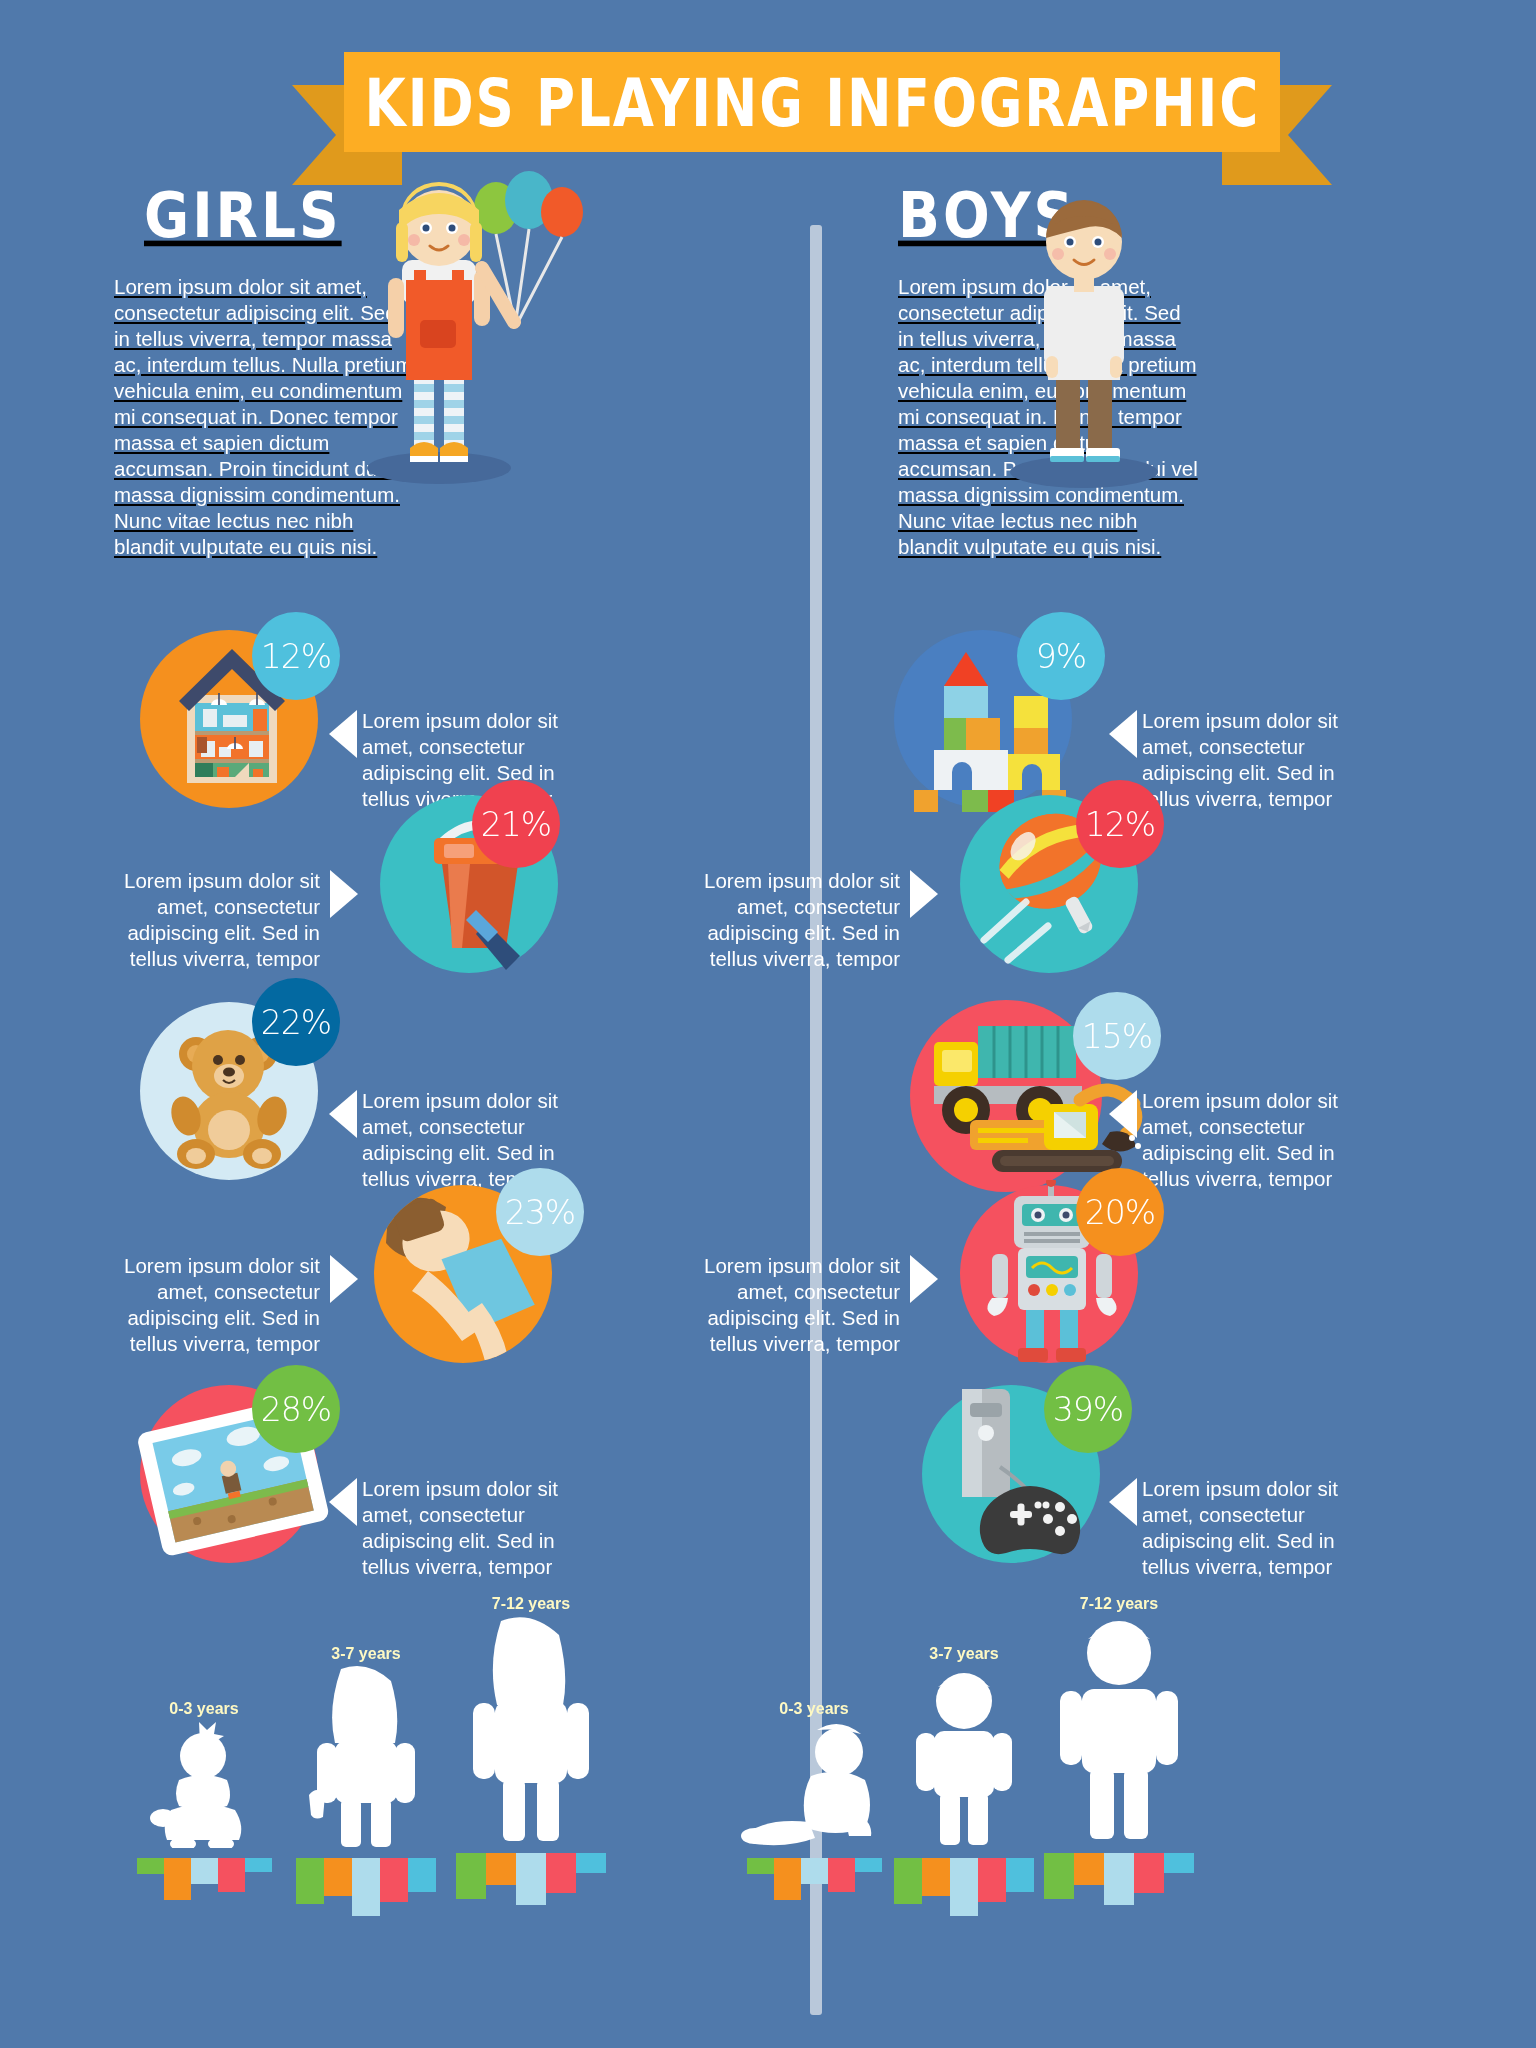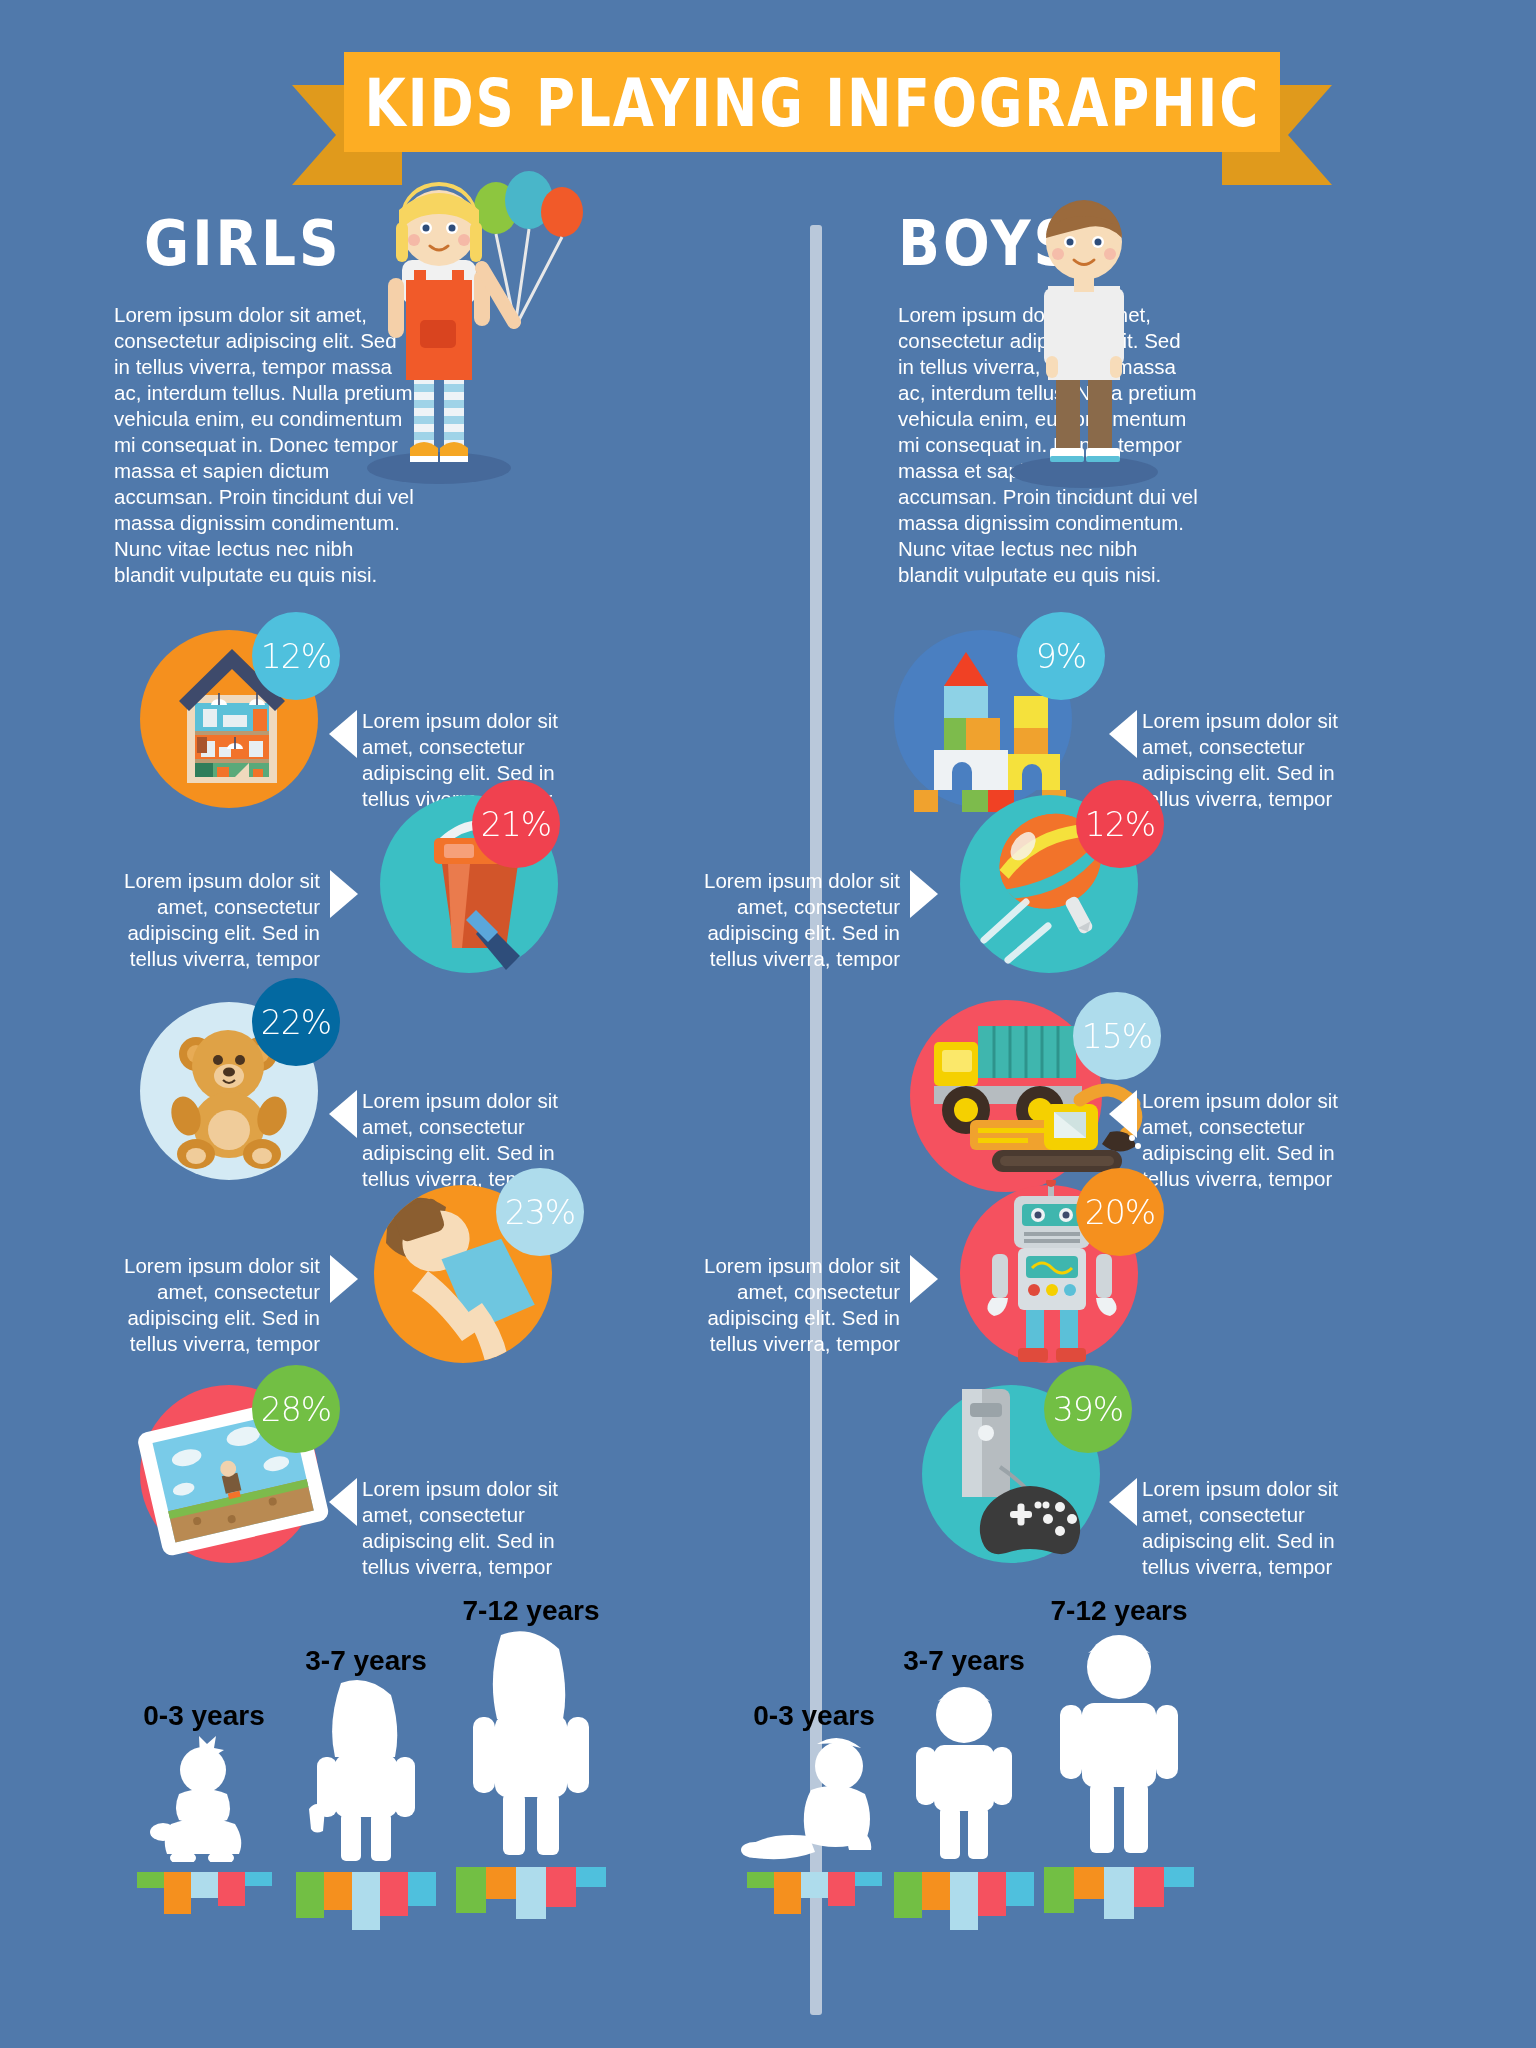--- a/index.html
+++ b/index.html
@@ -21,21 +21,21 @@
      clip-path: polygon(0 0, 100% 0, 60% 50%, 100% 100%, 0 100%); }
   .ribbon-main { position:absolute; left:300px; top:12px; width:936px; height:100px;
      background:#fdad23; display:flex; align-items:center; justify-content:center; }
   .ribbon-title {
      color:#ffffff; font-size:56px; letter-spacing:2px; font-weight:bold;
      font-family:"DejaVu Sans", sans-serif;
      transform: scaleY(1.18) scaleX(0.95); white-space:nowrap;
   }
 
   
-  .col { position:absolute; top:212px; width:740px; }
+  .col { position:absolute; top:184px; width:740px;text-decoration:underline; }
   .col.girls { left:22px; }
   .col.boys  { left:780px; }
 
   .divider { position:absolute; left:766px; top:225px; width:12px; height:1790px;
      background:#b9c8da; border-radius:3px; }
 
   .section-head {
     color:#ffffff; font-size:55px; font-weight:bold; letter-spacing:3px;
     font-family:"DejaVu Sans", sans-serif; transform:scaleY(1.12);
     margin-left:78px; margin-bottom:26px;
@@ -62,21 +62,21 @@
   .tri.right { border-top:24px solid transparent; border-bottom:24px solid transparent;
      border-left:28px solid #ffffff; }
   .tri.left { border-top:24px solid transparent; border-bottom:24px solid transparent;
      border-right:28px solid #ffffff; }
 
   
   .kidfig { position:absolute; }
 
   
   .agegroup { position:absolute; text-align:center; }
-  .agelabel { color:#000000; font-size:28px; font-weight:bold; white-space:nowrap; }
+  .agelabel { color:#fef9c3; font-size:16px; font-weight:bold; white-space:nowrap; }
   .bars { display:flex; align-items:flex-start; justify-content:center; margin-top:6px; }
   .bars i { display:block; }
 
   .sil { margin:0 auto; }
 </style>
 </head>
 <body>
 
 <div class="stage">
 

